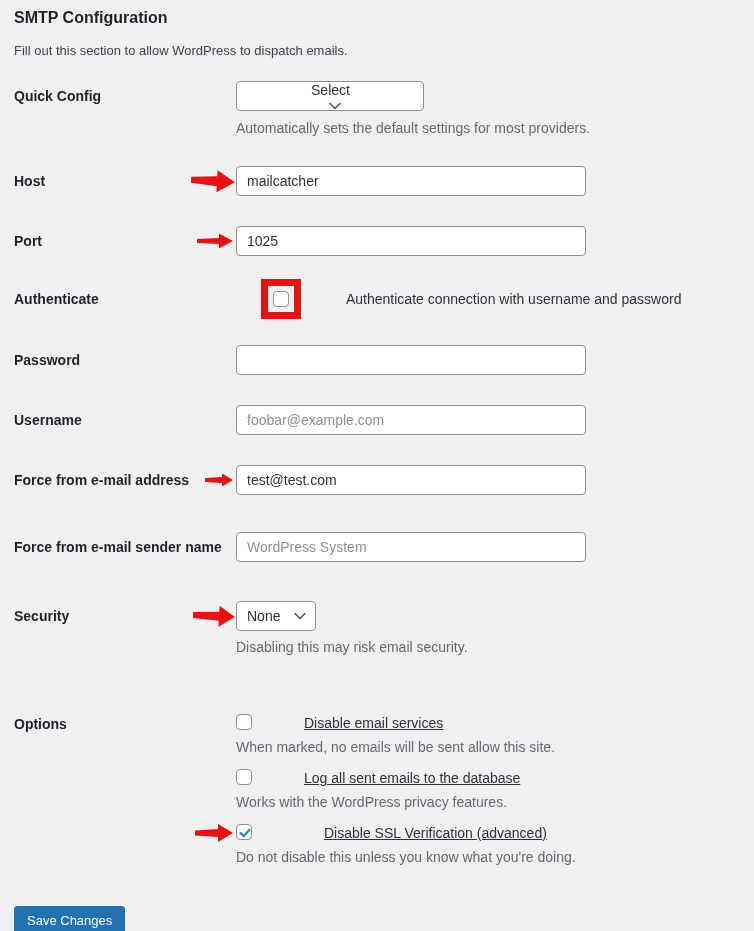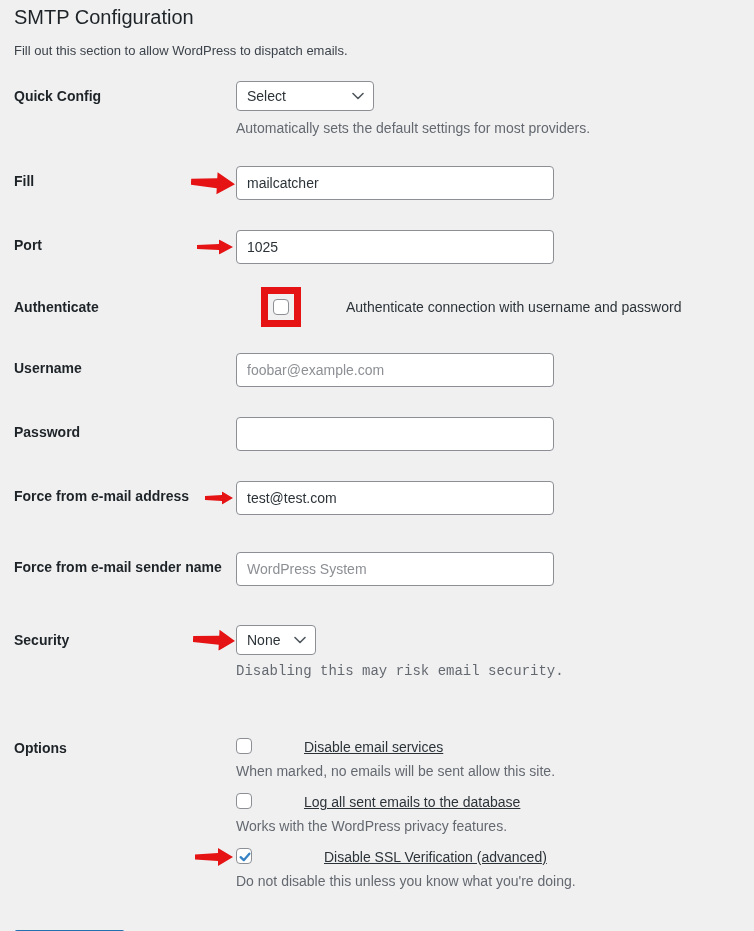--- a/index.html
+++ b/index.html
@@ -16,46 +16,46 @@
   *{box-sizing:border-box;}
   html,body{margin:0;padding:0;}
   body{
     width:754px;height:931px;overflow:hidden;
     background:var(--background);
     font-family:"Liberation Sans","DejaVu Sans",sans-serif;
     font-size:14px;color:var(--text-body);
   }
   .wrap{padding:6px 14px 0 14px;}
   h1.page-title{
-    margin:0 0 13px 0;font-size:20px;line-height:23px;
-    font-weight:400;color:var(--text-dark);
+    margin:0 0 13px 0;font-size:16px;line-height:23px;
+    font-weight:700;color:var(--text-dark);
   }
   p.page-subtitle{
     margin:0 0 21px 0;font-size:13px;line-height:18px;color:var(--text-sub);
   }
   .row{display:flex;align-items:flex-start;}
   .row-label{
     width:222px;flex:0 0 222px;
     font-weight:700;color:var(--text-dark);
     font-size:14px;line-height:19px;padding-top:6px;
   }
   .row-field{flex:1;position:relative;}
   .text-input{
-    width:318px;height:30px;padding:16px 10px;
+    width:350px;height:30px;padding:8px 10px;
     border:1px solid var(--border);border-radius:4px;
     background:#fff;font-family:inherit;font-size:14px;color:var(--text-body);
     outline:none;display:block;
   }
   .text-input::placeholder{color:#8c8f94;opacity:1;}
   .select-box{
     height:30px;background:#fff;border:1px solid var(--border);border-radius:4px;
     display:inline-flex;align-items:center;justify-content:space-between;
     padding:0 9px 0 10px;cursor:pointer;color:var(--text-body);
   }
-  .select-qc{width:138px;}
+  .select-qc{width:188px;flex-direction:column;}
   .select-sec{width:80px;}
   .chev{flex:0 0 auto;margin-left:8px;color:#50575e;}
   .helper{
     margin:8px 0 0 0;color:var(--text-muted);font-size:14px;line-height:18px;
   }
   
   .arrow-abs{position:absolute;top:50%;transform:translateY(-50%);color:var(--annotation);}
   .a-host{left:-45px;}
   .a-port{left:-39px;}
   .a-force{left:-31px;}
@@ -114,21 +114,21 @@
         <svg class="chev" width="12" height="8" viewBox="0 0 12 8">
             <path d="M1 1.5 L6 6.5 L11 1.5" fill="none" stroke="currentColor" stroke-width="1.6" stroke-linecap="round" stroke-linejoin="round"></path>
           </svg>
       </div>
       <p class="helper">Automatically sets the default settings for most providers.</p>
     </div>
   </div>
 
   
   <div class="row mb-host">
-    <div class="row-label">Fill</div>
+    <div class="row-label">Host</div>
     <div class="row-field">
       <svg class="arrow-abs a-host" width="44" height="24" viewBox="0 0 44 24">
           <polygon points="0,9 26,7 26,1 44,12 26,23 26,17 0,15" fill="currentColor" transform="rotate(3 22 12)"></polygon>
         </svg>
       <input class="text-input" type="text" value="mailcatcher" style="">
     </div>
   </div>
 
   
   <div class="row mb-port">
@@ -146,32 +146,32 @@
     <div class="row-label">Authenticate</div>
     <div class="row-field auth-field">
       <span class="redbox">
         <span class="checkbox"></span>
       </span>
       <span class="check-text" style="margin-left:0;">Authenticate connection with username and password</span>
     </div>
   </div>
 
   
+  <div class="row mb-pass">
+    <div class="row-label">Password</div>
+    <div class="row-field">
+      <input class="text-input" type="password" style="">
+    </div>
+  </div>
+
+  
   <div class="row mb-user">
     <div class="row-label">Username</div>
     <div class="row-field">
       <input class="text-input" type="text" placeholder="foobar@example.com" style="">
-    </div>
-  </div>
-
-  
-  <div class="row mb-pass">
-    <div class="row-label">Password</div>
-    <div class="row-field">
-      <input class="text-input" type="password" style="">
     </div>
   </div>
 
   
   <div class="row mb-faddr">
     <div class="row-label">Force from e-mail address</div>
     <div class="row-field">
       <svg class="arrow-abs a-force" width="28" height="13" viewBox="0 0 28 13">
           <polygon points="0,4.5 17,3.5 17,0 28,6.5 17,13 17,9.5 0,8.5" fill="currentColor"></polygon>
         </svg>
@@ -193,21 +193,21 @@
     <div class="row-field">
       <svg class="arrow-abs a-sec" style="top:15px;" width="42" height="21" viewBox="0 0 42 21">
           <polygon points="0,7.5 26,6 26,0 42,10.5 26,21 26,15 0,13.5" fill="currentColor" transform="rotate(3 21 10.5)"></polygon>
         </svg>
       <div class="select-box select-sec">
         <span>None</span>
         <svg class="chev" width="12" height="8" viewBox="0 0 12 8">
             <path d="M1 1.5 L6 6.5 L11 1.5" fill="none" stroke="currentColor" stroke-width="1.6" stroke-linecap="round" stroke-linejoin="round"></path>
           </svg>
       </div>
-      <p class="helper" style="margin-top:7px;font-family:Liberation Mono, monospace;">Disabling this may risk email security.</p>
+      <p class="helper" style="margin-top:7px;">Disabling this may risk email security.</p>
     </div>
   </div>
 
   
   <div class="row mb-opts">
     <div class="row-label" style="padding-top:1px;">Options</div>
     <div class="row-field">
 
       <div class="opt-group">
         <div class="check-line">

